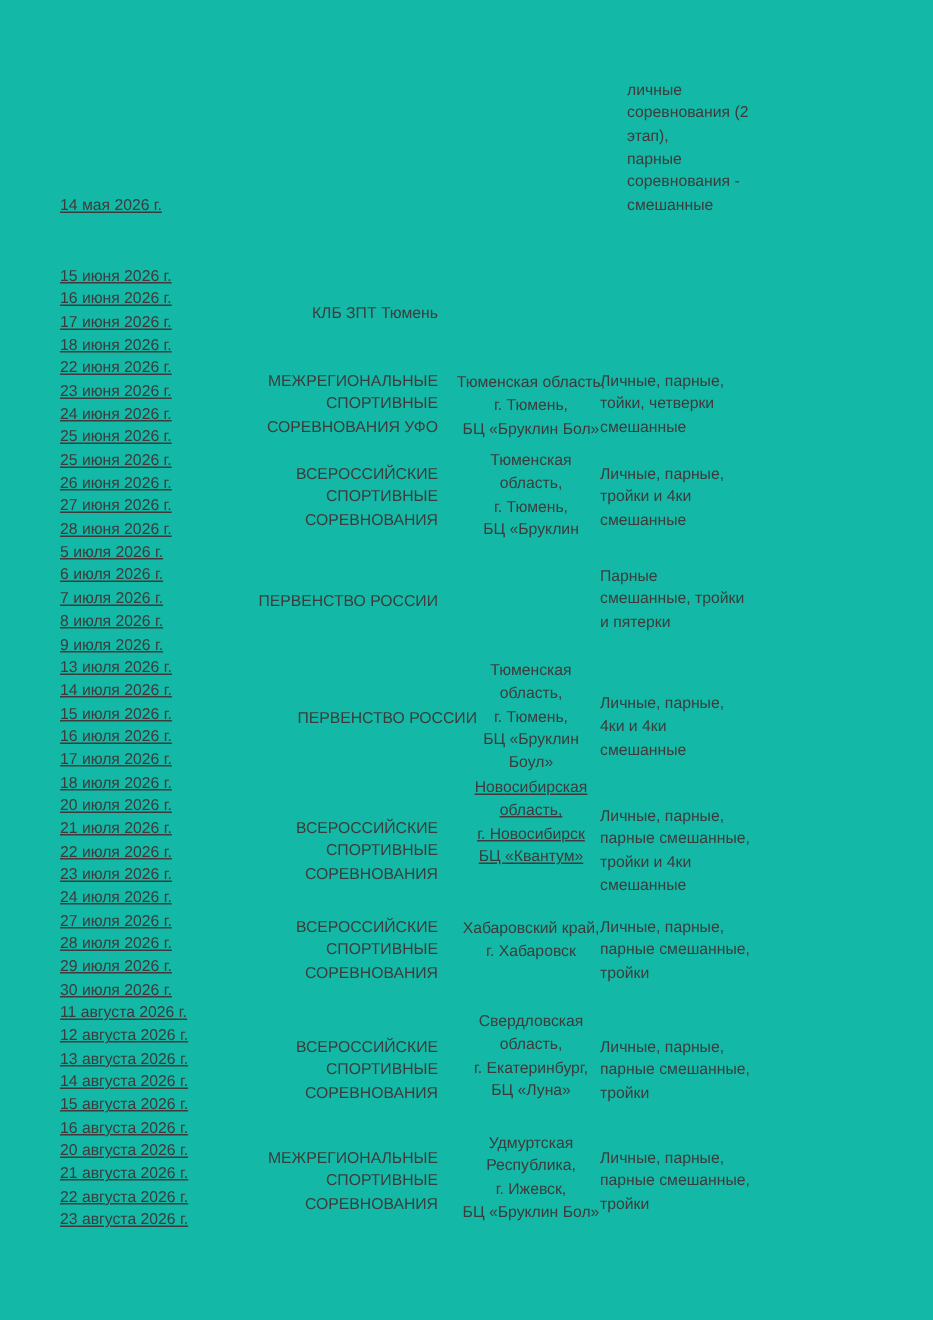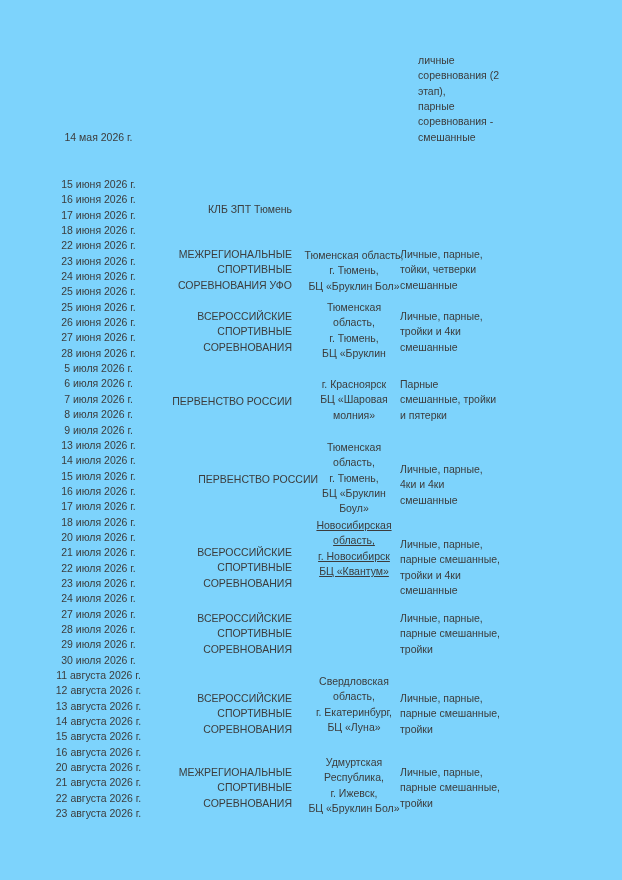--- a/index.html
+++ b/index.html
@@ -4,34 +4,34 @@
 <style>
   html, body {
     margin: 0;
     padding: 0;
     background: #ffffff;
   }
   .page {
     position: relative;
     width: 622px;
     height: 880px;
-    background: #7dd3fc;
+    background: #14b8a6;
     overflow: hidden;
     font-family: "Liberation Sans", sans-serif;
     font-size: 10.5px;
     line-height: 15.35px;
     color: #3c3c3c;
   }
   .block {
     position: absolute;
     white-space: pre-line;
   }
 
   
-  .col-dates { left: 40px;  width: 117px; text-align: center; }
+  .col-dates { left: 40px;  width: 117px; text-align: left; text-decoration: underline; }
   .col-name  { left: 158px; width: 134px; text-align: right; }
   .col-loc   { left: 287px; width: 134px; text-align: center; }
   .col-types { left: 400px; width: 140px; text-align: left; }
 
   
   .hdr-types { top: 53px;  left: 418px; width: 122px; text-align: left; }
   .hdr-event { top: 84px;  left: 163px; width: 170px; text-align: left; }
   .hdr-date  { top: 130px; }
 
   
@@ -121,23 +121,20 @@
 СОРЕВНОВАНИЯ</div>
   <div class="block g3-loc col-loc">Тюменская
 область,
 г. Тюмень,
 БЦ «Бруклин</div>
   <div class="block g3-types col-types">Личные, парные,
 тройки и 4ки
 смешанные</div>
 
   <div class="block g4-name col-name">ПЕРВЕНСТВО РОССИИ</div>
-  <div class="block g4-loc col-loc">г. Красноярск
-БЦ «Шаровая
-молния»</div>
   <div class="block g4-types col-types">Парные
 смешанные, тройки
 и пятерки</div>
 
   <div class="block g5-name col-name">ПЕРВЕНСТВО РОССИИ</div>
   <div class="block g5-loc col-loc">Тюменская
 область,
 г. Тюмень,
 БЦ «Бруклин
 Боул»</div>
@@ -153,20 +150,22 @@
 г. Новосибирск
 БЦ «Квантум»</div>
   <div class="block g6-types col-types">Личные, парные,
 парные смешанные,
 тройки и 4ки
 смешанные</div>
 
   <div class="block g7-name col-name">ВСЕРОССИЙСКИЕ
 СПОРТИВНЫЕ
 СОРЕВНОВАНИЯ</div>
+  <div class="block g7-loc col-loc">Хабаровский край,
+г. Хабаровск</div>
   <div class="block g7-types col-types">Личные, парные,
 парные смешанные,
 тройки</div>
 
   <div class="block g8-name col-name">ВСЕРОССИЙСКИЕ
 СПОРТИВНЫЕ
 СОРЕВНОВАНИЯ</div>
   <div class="block g8-loc col-loc">Свердловская
 область,
 г. Екатеринбург,

